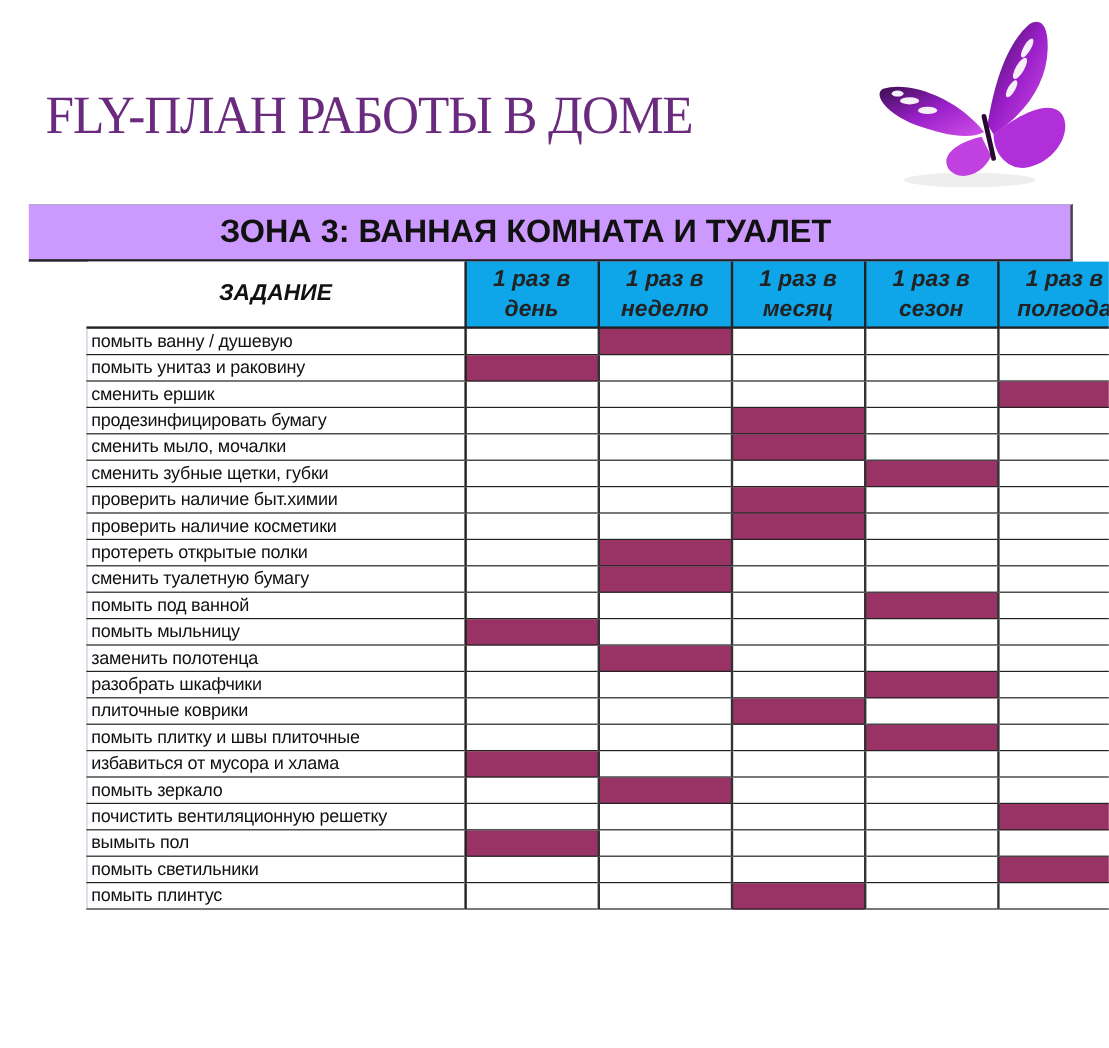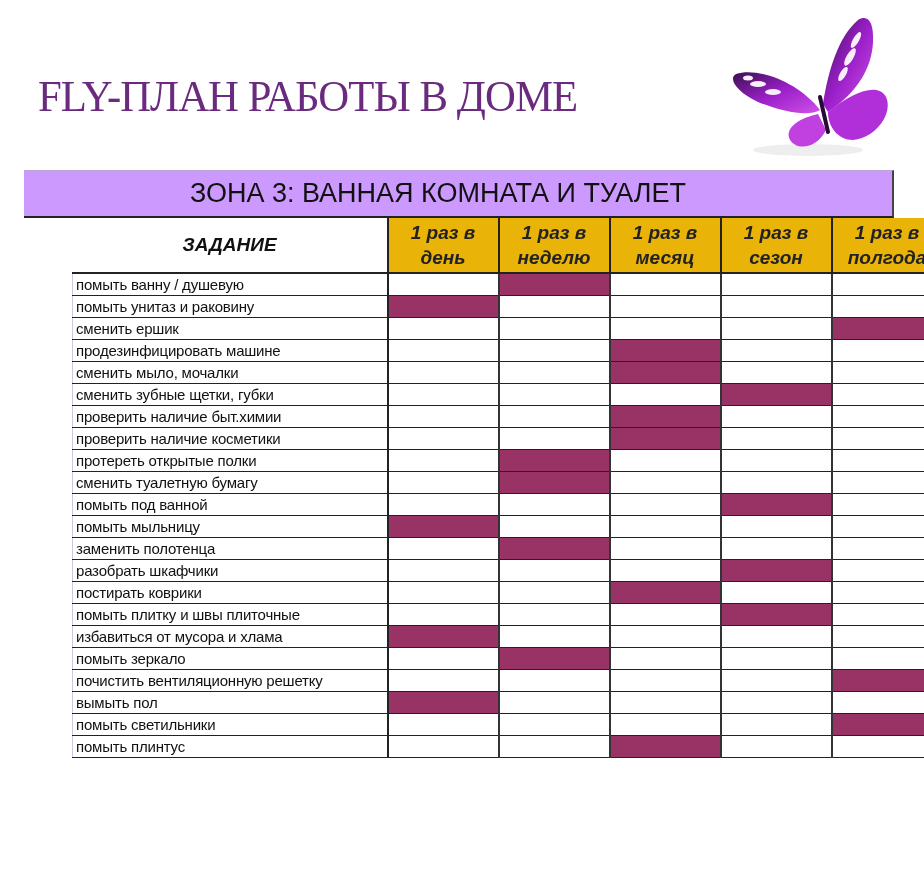--- a/index.html
+++ b/index.html
@@ -9,31 +9,31 @@
     font-family: "Liberation Serif", serif;
     font-size: 45px; color: #6a2b7e; letter-spacing: -1px;
     white-space: nowrap; transform: scaleX(0.95); transform-origin: left top;
   }
   .butterfly { position: absolute; left: 728px; top: 12px; width: 170px; height: 148px; }
   .sheet { position: absolute; left: 24px; top: 170px; width: 870px; }
   .zone-title {
     height: 45px; background: #cc99ff; border-top: 1px solid #b9a6d6;
     border-bottom: 2px solid #222; border-right: 2px solid #444;
     display: flex; align-items: center; justify-content: center;
-    font-weight: normal; font-size: 27px; color: #111; padding-right: 40px; box-sizing: content-box;
+    font-weight: bold; font-size: 27px; color: #111; padding-right: 40px; box-sizing: content-box;
   }
   table { border-collapse: collapse; table-layout: fixed; width: 870px; margin-left: 48px; }
   td, th { padding: 0; }
   th.task-head {
     width: 314px; height: 54px; background: #fff;
     font-style: italic; font-weight: bold; font-size: 19px; color: #111;
     border-right: 2px solid #222; border-bottom: 2px solid #222; text-align: center;
   }
   th.freq-head {
-    width: 109px; background: #eab308; font-style: italic; font-weight: bold;
+    width: 109px; background: #0ea5e9; font-style: italic; font-weight: bold;
     font-size: 19px; color: #222; line-height: 25px; text-align: center;
     border-right: 2px solid #222; border-bottom: 2px solid #222;
   }
   td.task {
     height: 21px; font-size: 15px; color: #111; padding-left: 3px;
     white-space: nowrap; overflow: hidden;
     border-bottom: 1.6px solid #222; border-right: 2px solid #222; border-left: 1px solid #c9c9e0;
     letter-spacing: -0.2px;
   }
   td.cell { border-right: 2px solid #333; border-bottom: 1.6px solid #222; background: #fff; }
@@ -100,21 +100,21 @@
         </tr>
         <tr>
           <td class="task">сменить ершик</td>
           <td class="cell"></td>
           <td class="cell"></td>
           <td class="cell"></td>
           <td class="cell"></td>
           <td class="cell on"></td>
         </tr>
         <tr>
-          <td class="task">продезинфицировать машине</td>
+          <td class="task">продезинфицировать бумагу</td>
           <td class="cell"></td>
           <td class="cell"></td>
           <td class="cell on"></td>
           <td class="cell"></td>
           <td class="cell"></td>
         </tr>
         <tr>
           <td class="task">сменить мыло, мочалки</td>
           <td class="cell"></td>
           <td class="cell"></td>
@@ -188,21 +188,21 @@
         </tr>
         <tr>
           <td class="task">разобрать шкафчики</td>
           <td class="cell"></td>
           <td class="cell"></td>
           <td class="cell"></td>
           <td class="cell on"></td>
           <td class="cell"></td>
         </tr>
         <tr>
-          <td class="task">постирать коврики</td>
+          <td class="task">плиточные коврики</td>
           <td class="cell"></td>
           <td class="cell"></td>
           <td class="cell on"></td>
           <td class="cell"></td>
           <td class="cell"></td>
         </tr>
         <tr>
           <td class="task">помыть плитку и швы плиточные</td>
           <td class="cell"></td>
           <td class="cell"></td>

